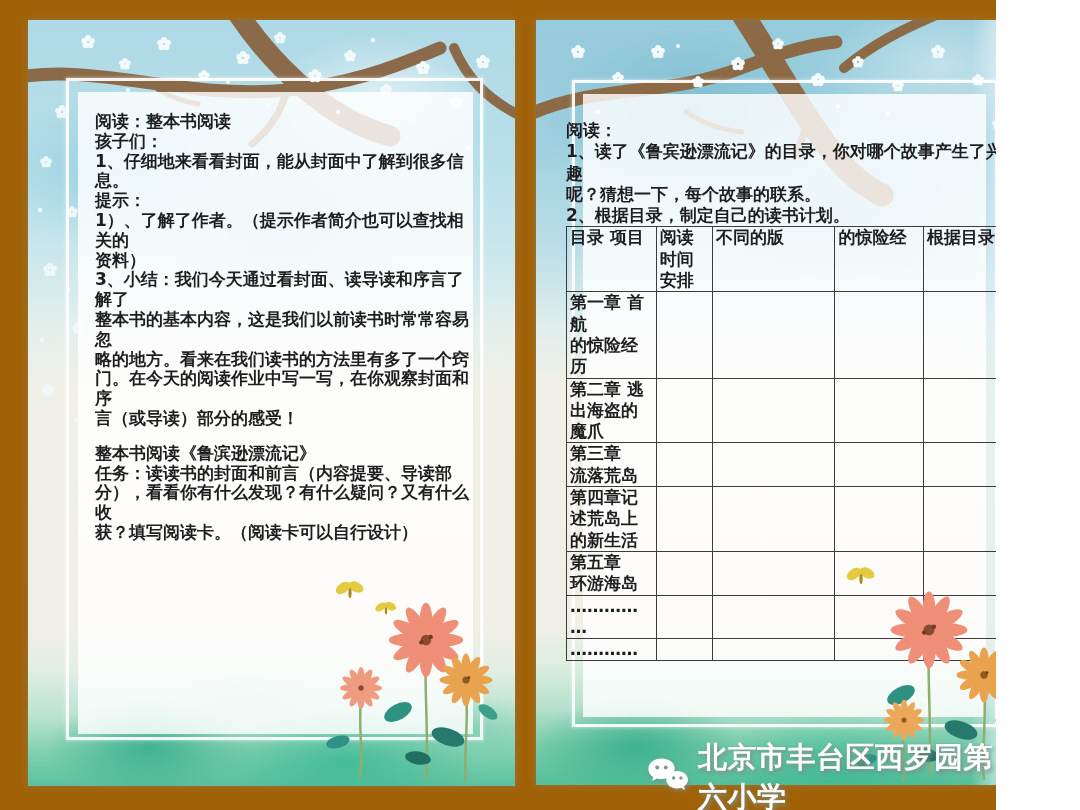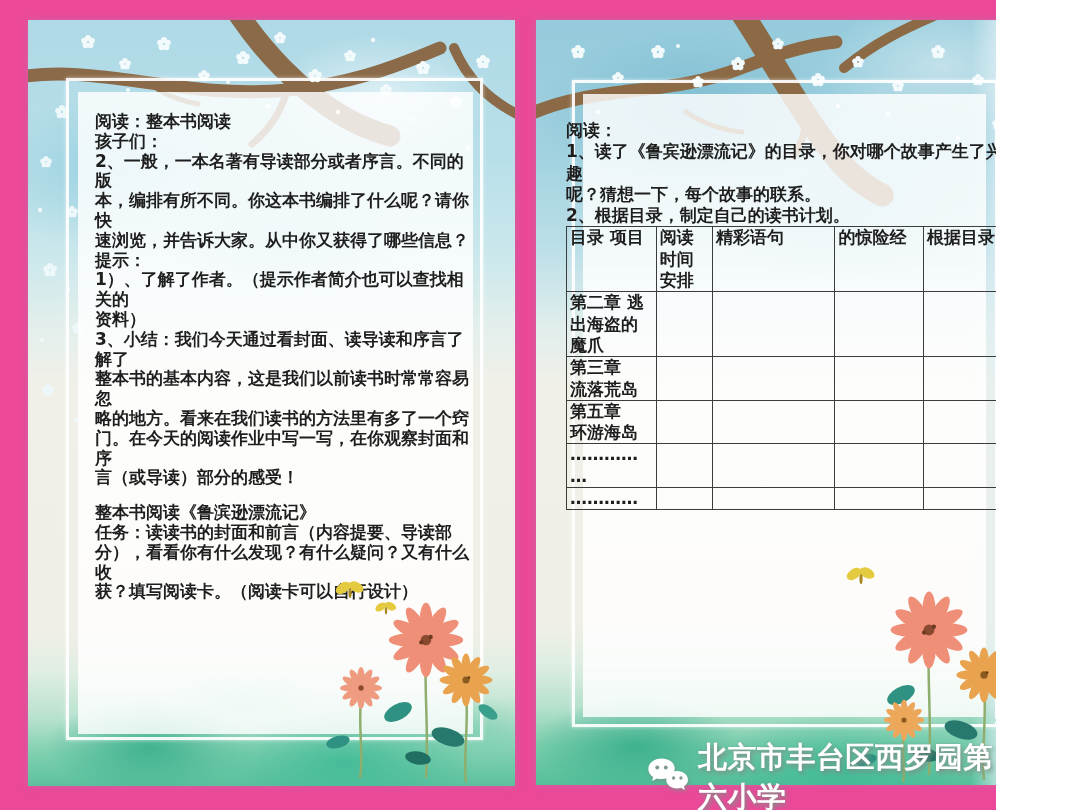--- a/index.html
+++ b/index.html
@@ -1,16 +1,16 @@
 <!DOCTYPE html>
 <html><head>
 <meta charset="utf-8">
 <style>
   html,body{margin:0;padding:0;background:#ffffff;}
-  .canvas{position:relative;width:996px;height:810px;background:#ec4899;overflow:hidden;
+  .canvas{position:relative;width:996px;height:810px;background:#a16207;overflow:hidden;
           font-family:"DejaVu Sans","Liberation Sans",sans-serif;color:#1e1e1e;}
   .page{position:absolute;top:20px;height:766px;overflow:hidden;
         box-shadow:0 0 8px rgba(140,160,165,.35);}
   .page-left{left:28px;width:487px;}
   .page-right{left:536px;width:506px;height:765px;}
   
   .page-bg{position:absolute;inset:0;}
   .page-left .page-bg{background:
     radial-gradient(160px 90px at 72% 10%, rgba(255,255,255,.55), transparent 70%),
     radial-gradient(200px 110px at 18% 20%, rgba(125,195,215,.5), transparent 70%),
@@ -219,23 +219,21 @@
           <circle cx="48" cy="320" r="2.2"></circle>
       </g>
     </svg>
 
     <div class="frame"></div>
     <div class="panel"></div>
 
     <div class="content content-left">
       <div class="para">阅读：整本书阅读</div>
       <div class="para">孩子们：</div>
-      <div class="para">2、一般，一本名著有导读部分或者序言。不同的版
-本，编排有所不同。你这本书编排了什么呢？请你快
-速浏览，并告诉大家。从中你又获得了哪些信息？</div>
+      <div class="para">1、仔细地来看看封面，能从封面中了解到很多信息。</div>
       <div class="para">提示：</div>
       <div class="para">1）、了解了作者。（提示作者简介也可以查找相关的
 资料）</div>
       <div class="para">3、小结：我们今天通过看封面、读导读和序言了解了
 整本书的基本内容，这是我们以前读书时常常容易忽
 略的地方。看来在我们读书的方法里有多了一个窍
 门。在今天的阅读作业中写一写，在你观察封面和序
 言（或导读）部分的感受！</div>
       <div class="spacer"></div>
       <div class="para">整本书阅读《鲁滨逊漂流记》</div>
@@ -458,36 +456,55 @@
             <col style="width:27.3%">
             <col style="width:19.7%">
             <col style="width:20.5%">
           </colgroup>
         <tbody>
             <tr>
           <th>目录 项目</th>
           <th>阅读
 时间
 安排</th>
-          <th>精彩语句</th>
+          <th>不同的版</th>
           <th>的惊险经</th>
           <th>根据目录</th>
+        </tr>
+        <tr>
+          <td>第一章 首
+航
+的惊险经
+历</td>
+          <td></td>
+              <td></td>
+              <td></td>
+              <td></td>
         </tr>
         <tr>
           <td>第二章 逃
 出海盗的
 魔爪</td>
           <td></td>
               <td></td>
               <td></td>
               <td></td>
         </tr>
         <tr>
           <td>第三章
 流落荒岛</td>
+          <td></td>
+              <td></td>
+              <td></td>
+              <td></td>
+        </tr>
+        <tr>
+          <td>第四章记
+述荒岛上
+的新生活</td>
           <td></td>
               <td></td>
               <td></td>
               <td></td>
         </tr>
         <tr>
           <td>第五章
 环游海岛</td>
           <td></td>
               <td></td>

